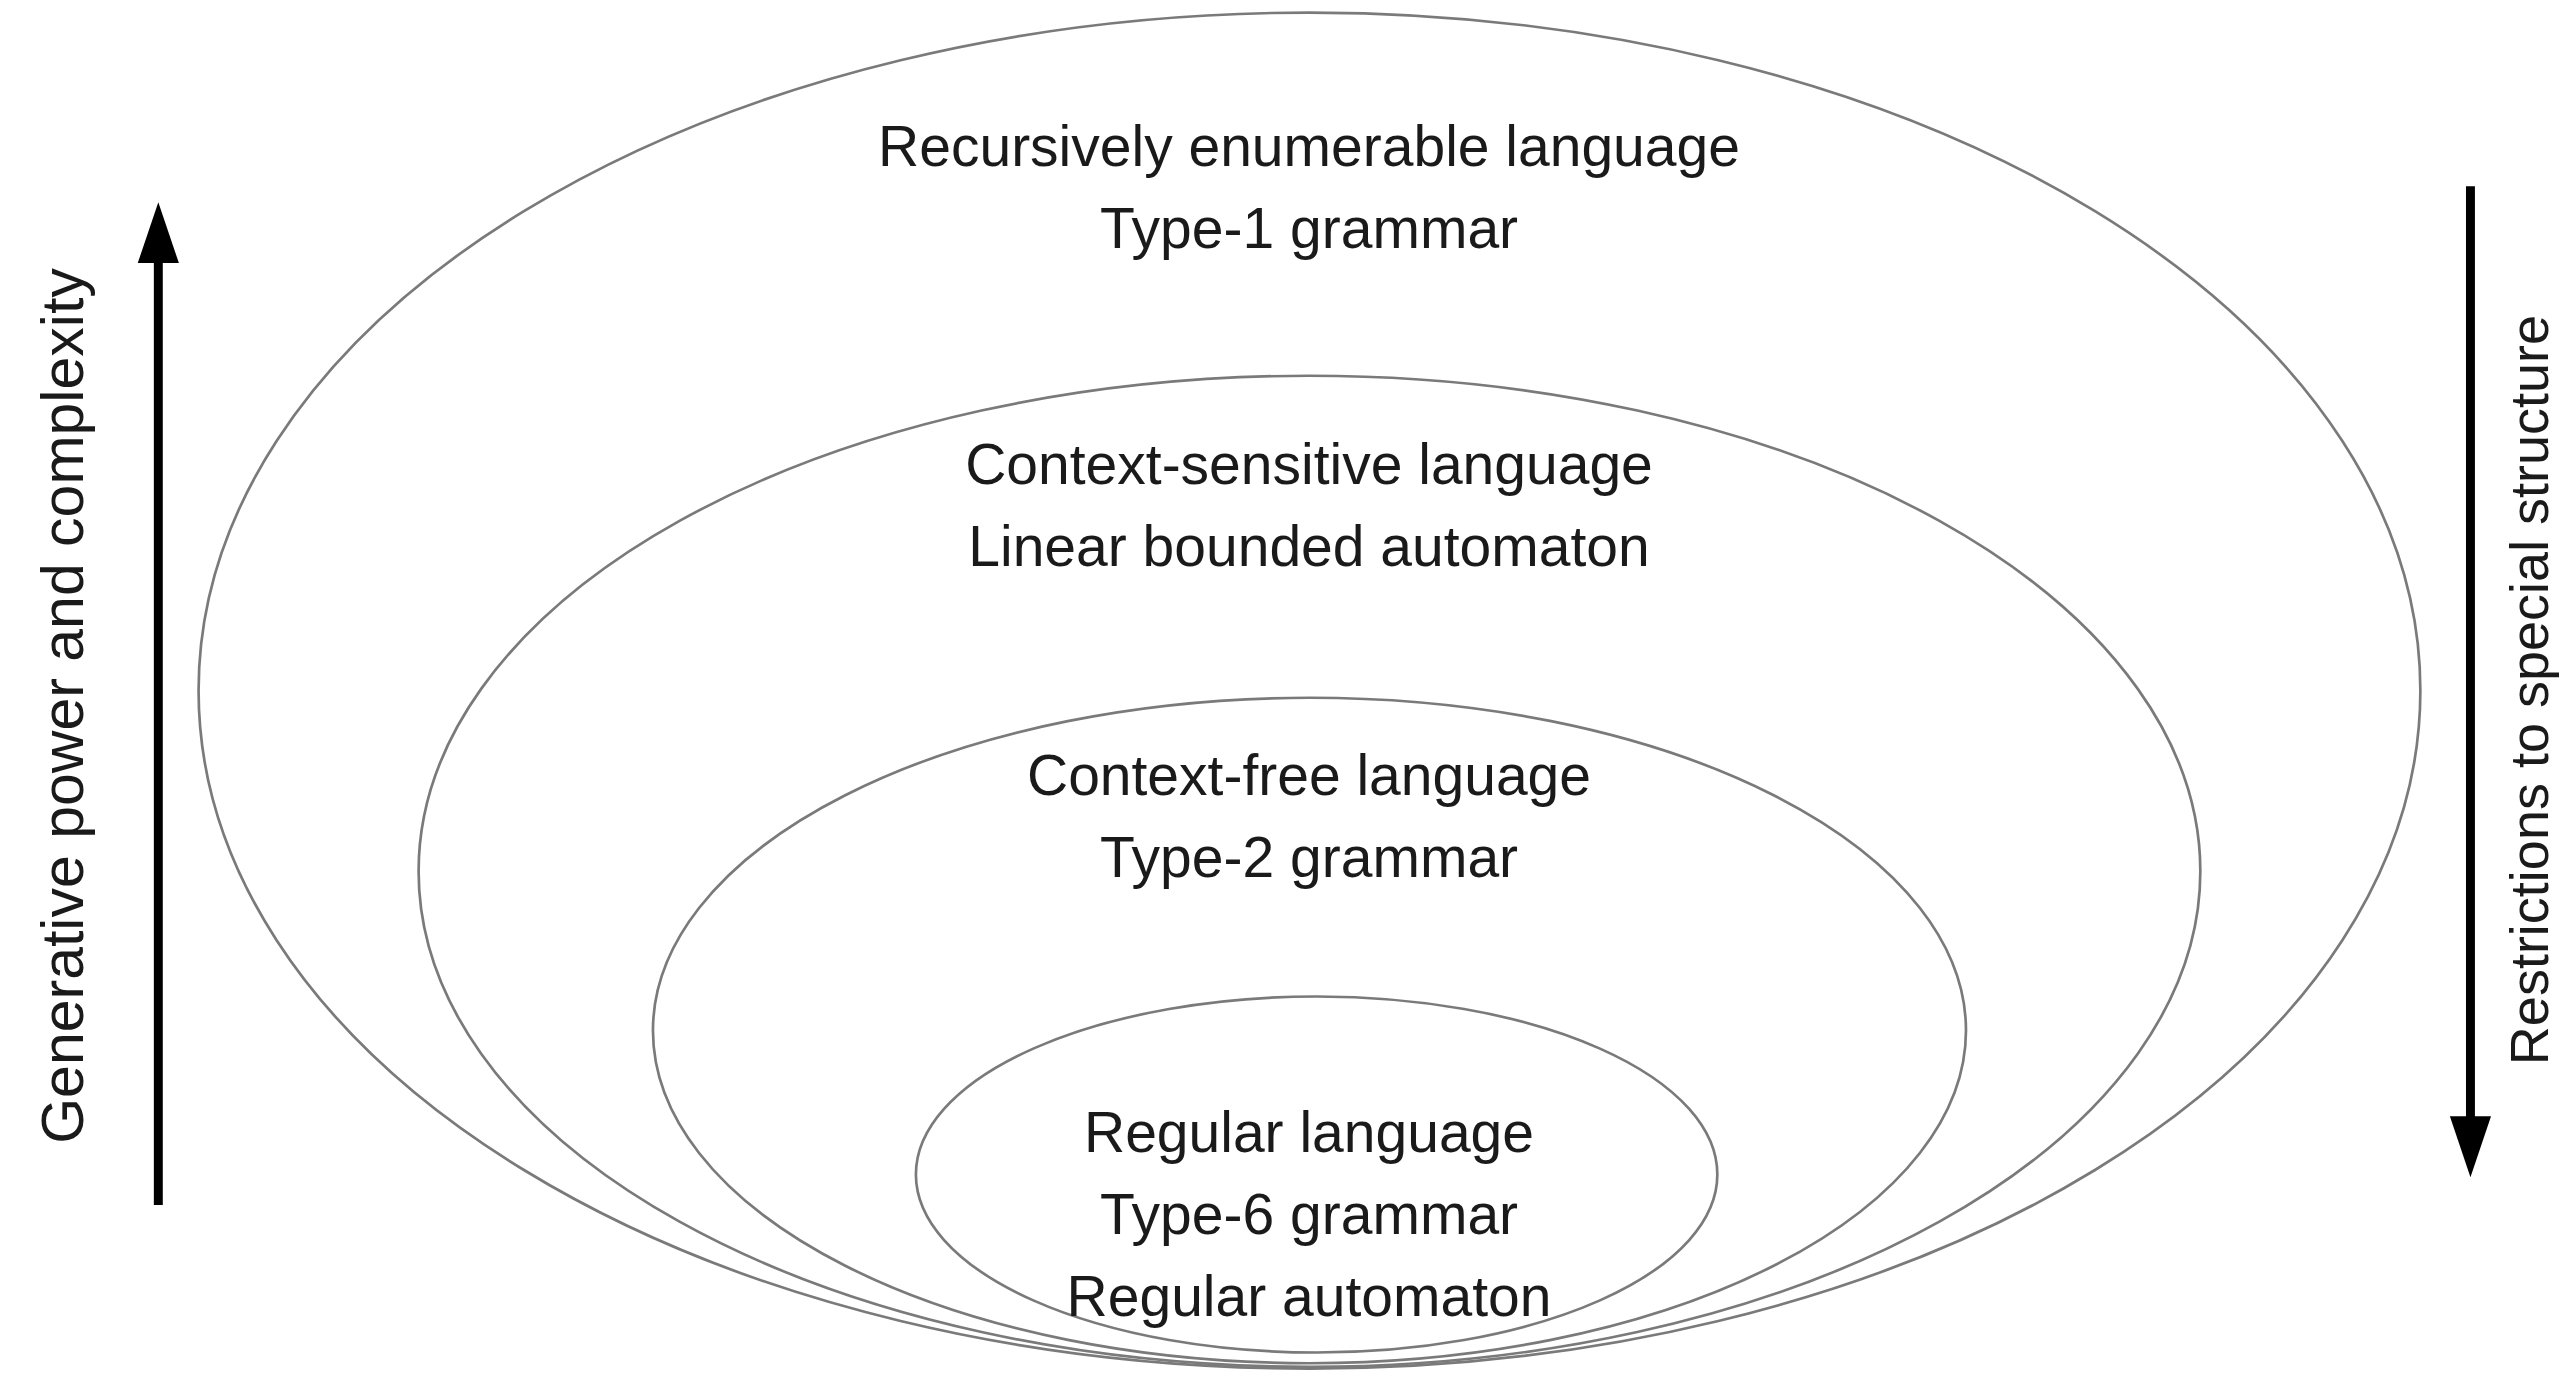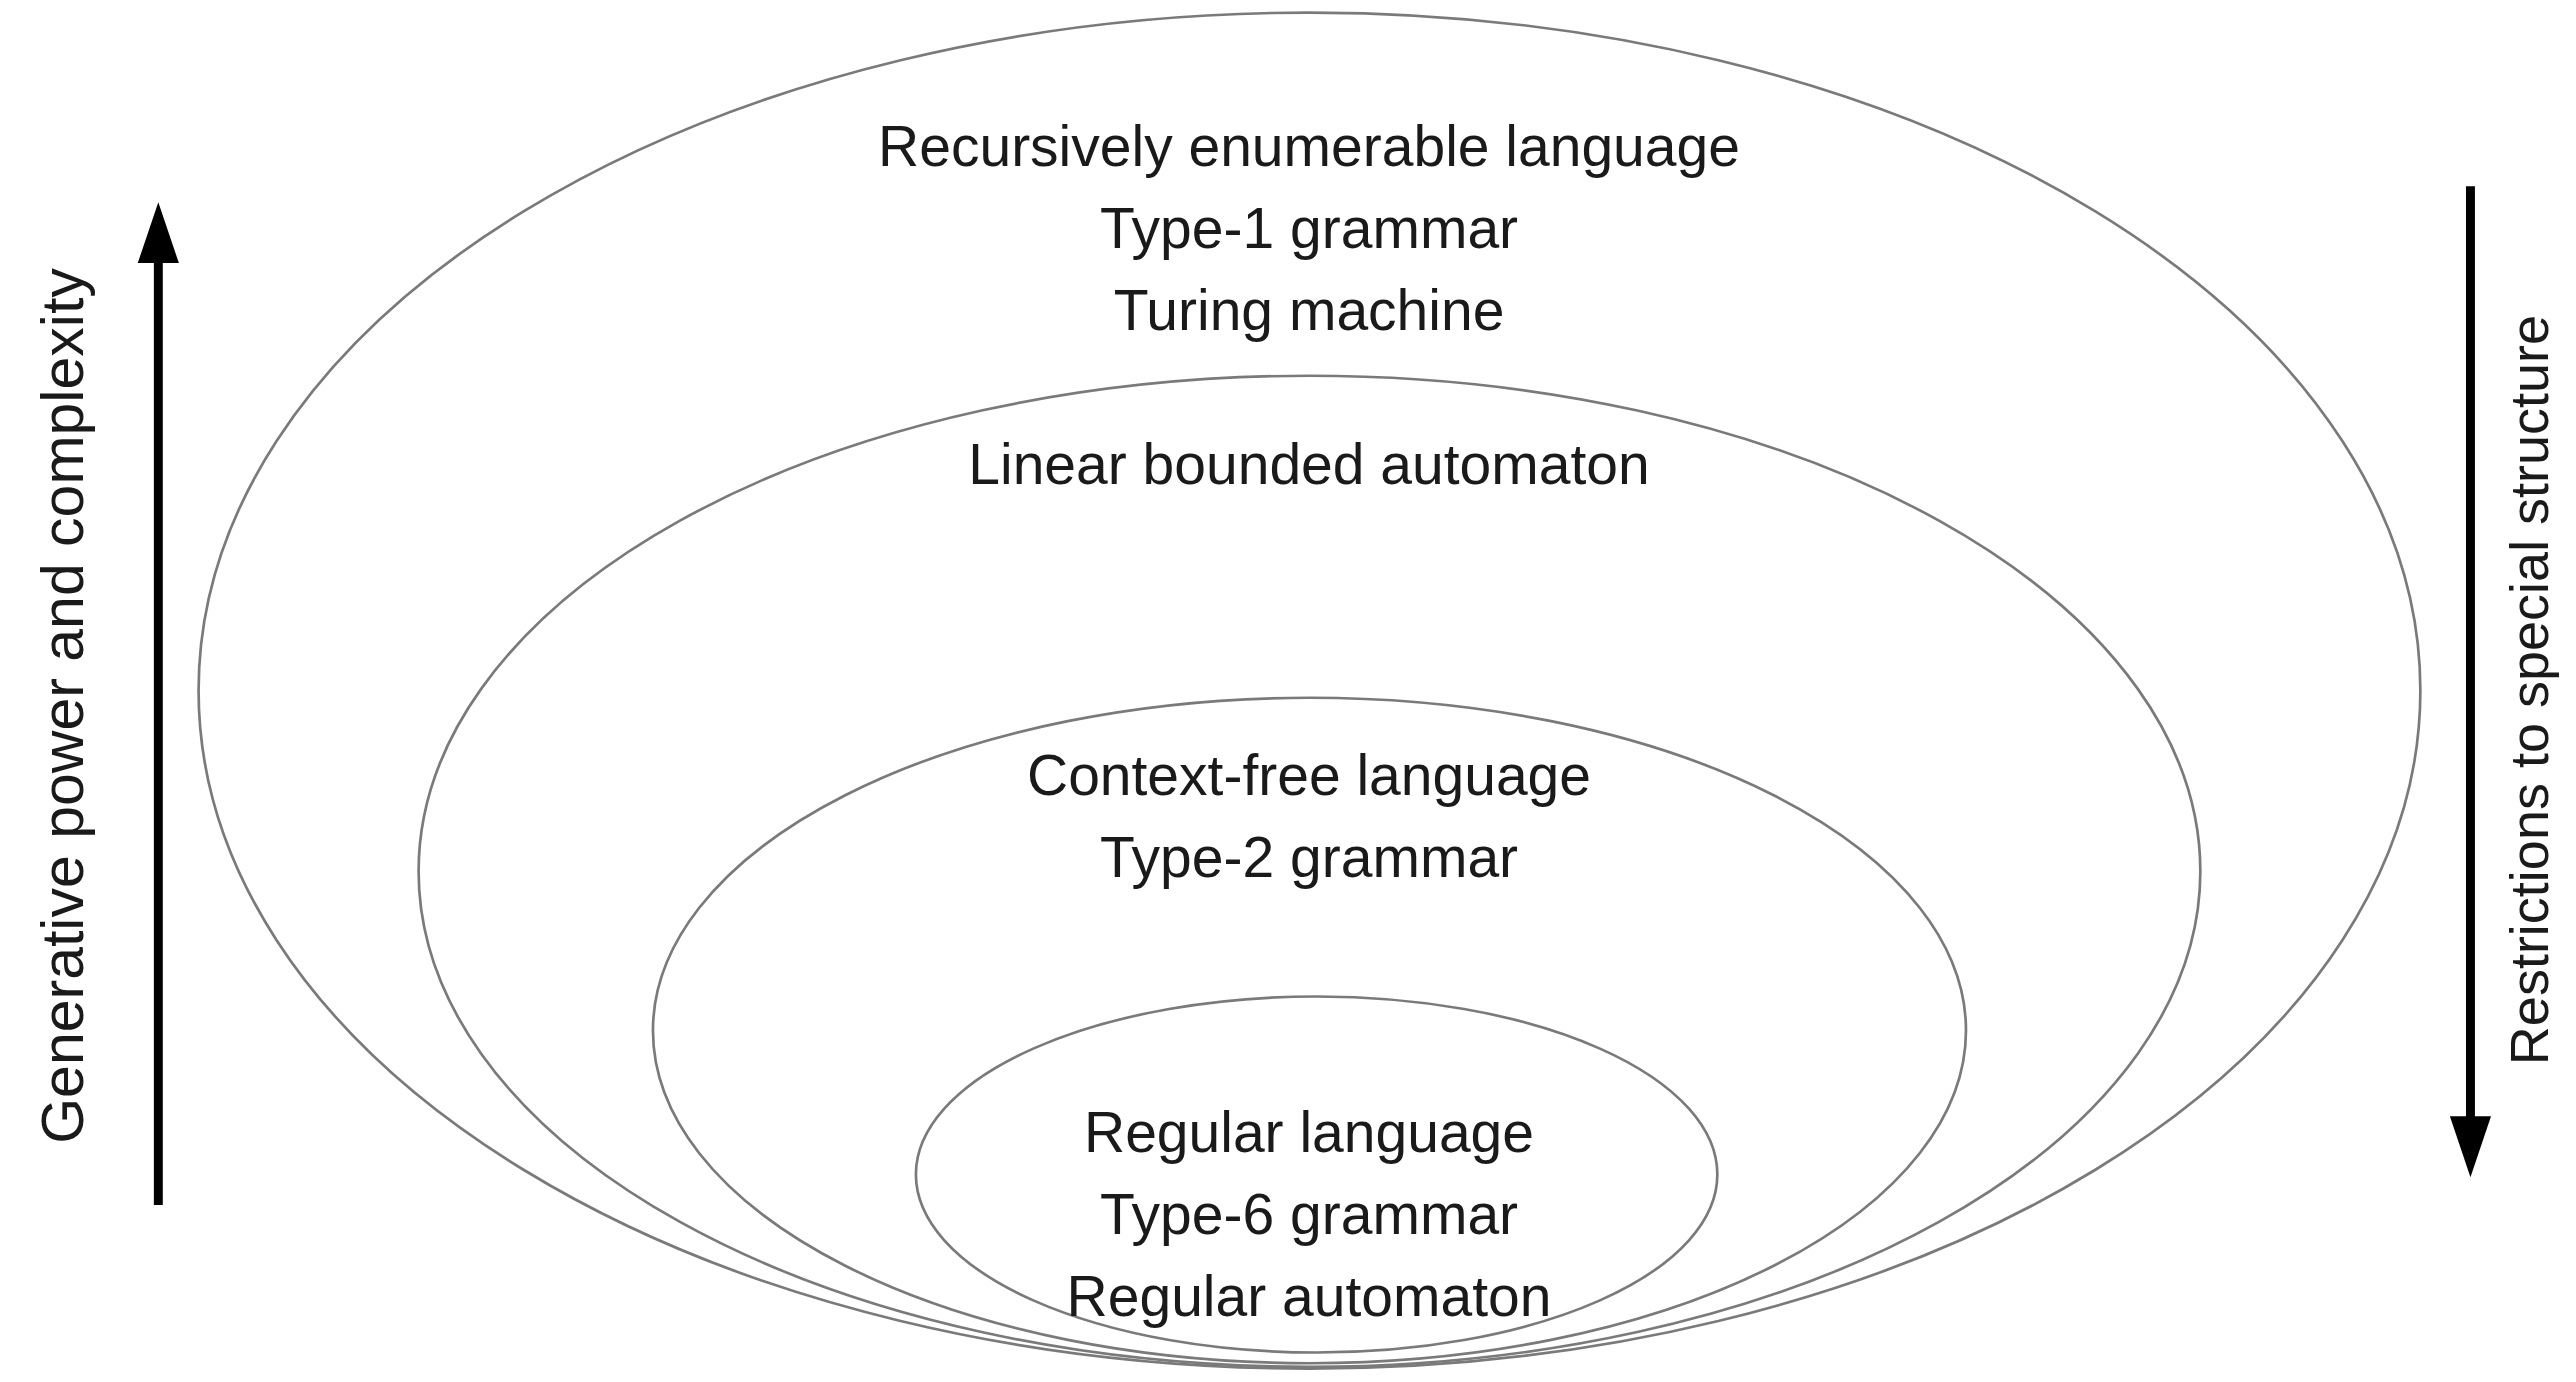--- a/index.html
+++ b/index.html
@@ -90,24 +90,24 @@
 
     <g>
       <line class="arrow-line" x1="2762" y1="208" x2="2762" y2="1262"></line>
       <polygon class="arrow-head" points="2762,1316 2739,1248 2785,1248"></polygon>
     </g>
   </svg>
 
   <div class="tblock" style="top:105px">
     <div>Recursively enumerable language</div>
     <div>Type-1 grammar</div>
-    <div>Turing machine</div>
   </div>
 
   <div class="tblock" style="top:423px">
+    <div>Context-sensitive language</div>
     <div>Linear bounded automaton</div>
   </div>
 
   <div class="tblock" style="top:734px">
     <div>Context-free language</div>
     <div>Type-2 grammar</div>
   </div>
 
   <div class="tblock" style="top:1091px">
     <div>Regular language</div>

